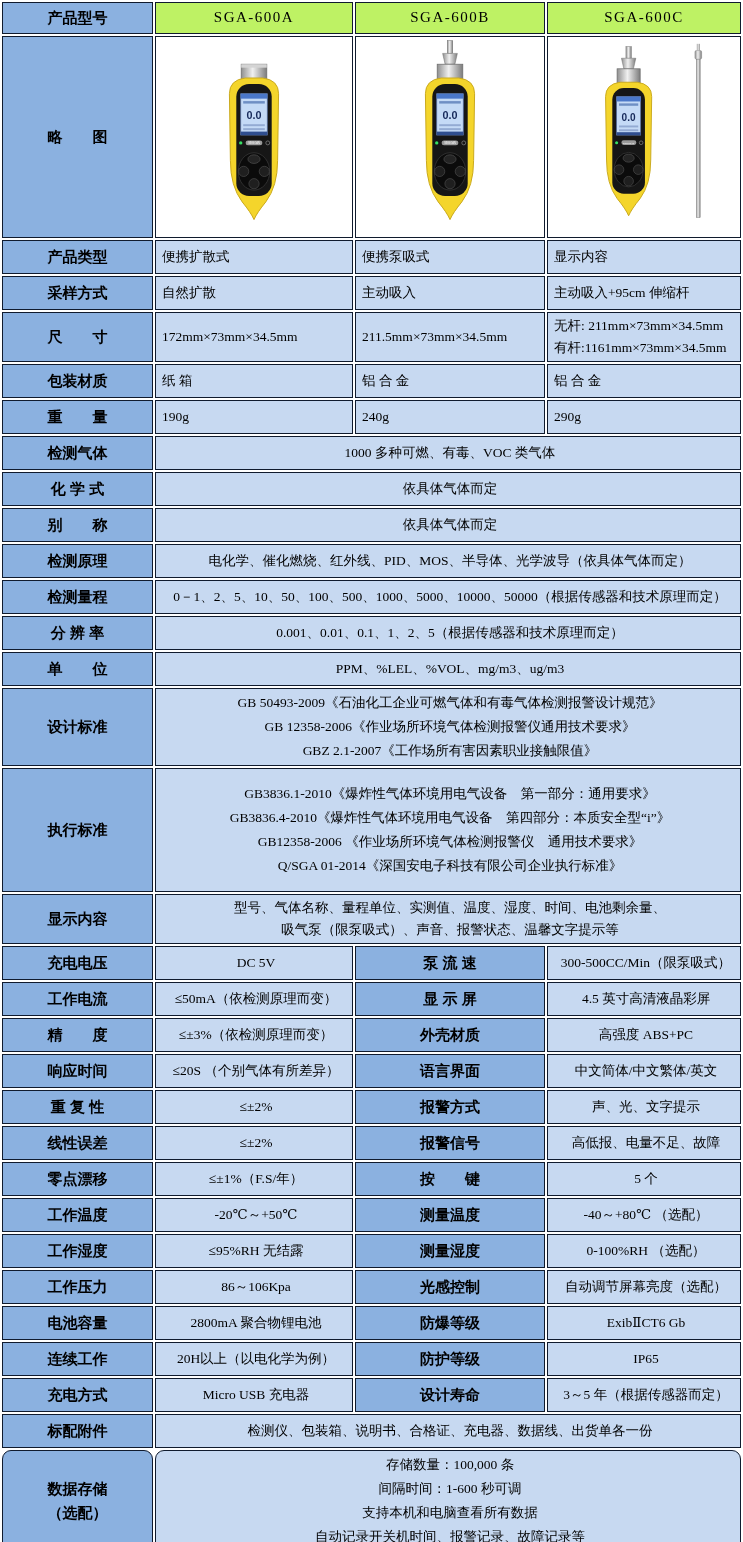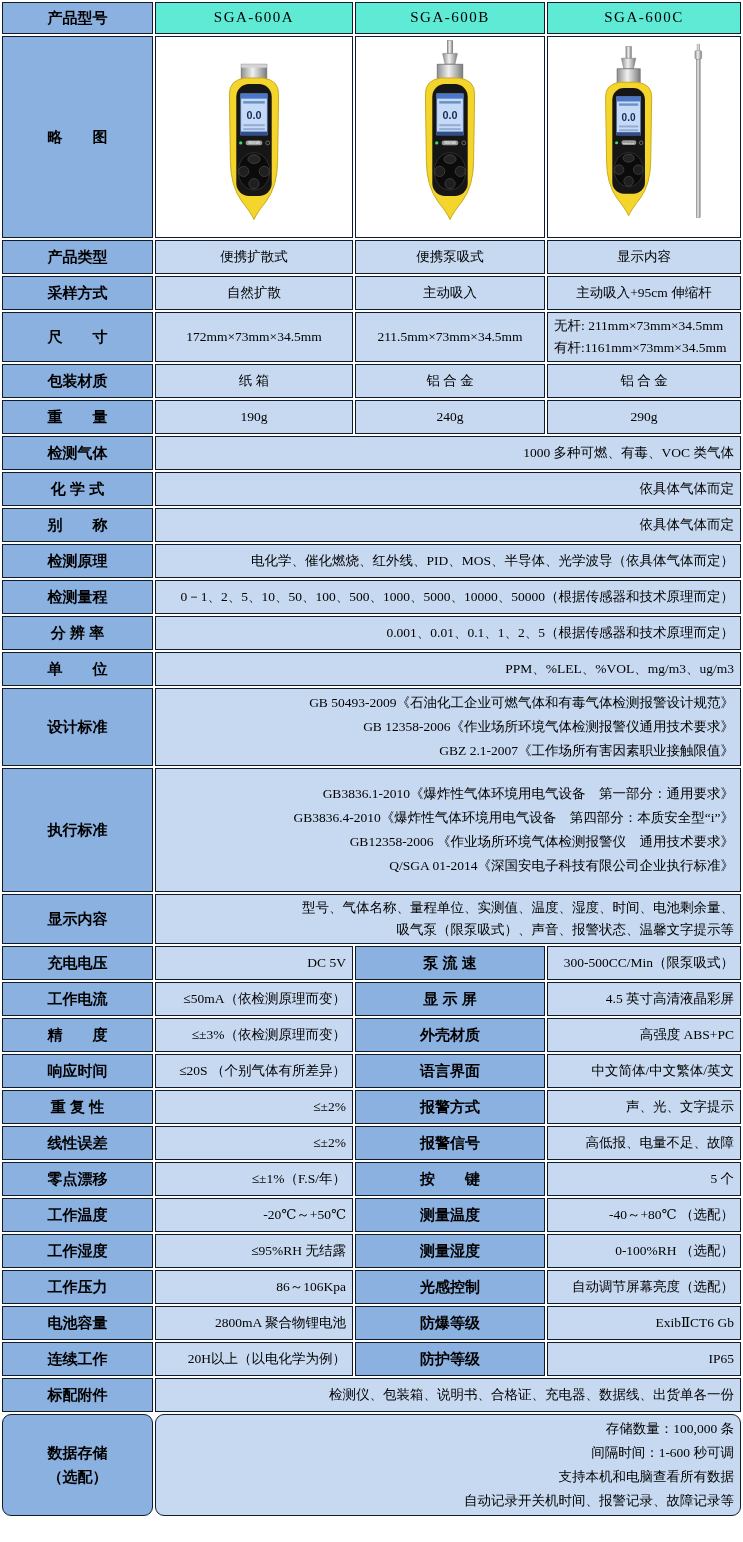--- a/index.html
+++ b/index.html
@@ -1,25 +1,25 @@
 <!DOCTYPE html>
 <html lang="zh"><head>
 <meta charset="utf-8">
 <style>
   html,body{margin:0;padding:0;background:#ffffff;}
   body{width:743px;font-family:"Liberation Sans","DejaVu Sans",sans-serif;color:#000;}
   table.spec{width:743px;border-collapse:separate;border-spacing:2px;table-layout:fixed;background:#ffffff;}
   td{border:1px solid #101B2E;box-sizing:border-box;vertical-align:middle;padding:2px 6px;
      font-size:13.5px;line-height:1.45;overflow:hidden;}
   td.lab{background:#8BB1E0;font-weight:bold;text-align:center;font-size:15px;padding:2px 2px;}
-  td.model{background:#5eead4;text-align:center;font-family:"Liberation Serif","DejaVu Serif",serif;
+  td.model{background:#bef264;text-align:center;font-family:"Liberation Serif","DejaVu Serif",serif;
      font-size:15px;letter-spacing:1.5px;}
   td.val{background:#C7D9F1;font-family:"Liberation Serif","DejaVu Serif",serif;}
-  td.ctr{text-align:center;}
-  td.lft{text-align:right;padding-left:10px;}
+  td.ctr{}
+  td.lft{text-align:center;padding-left:10px;}
   td.photo{background:#ffffff;text-align:center;padding:2px 0;}
   tr.r-head td{height:32px;}
   tr.r-photo td{height:183px;}
   tr.r-n td{height:34px;}
   tr.r-size td{height:50px;}
   tr.r-design td{height:78px;}
   tr.r-exec td{height:124px;}
   tr.r-disp td{height:50px;}
   tr.r-store td{height:102px;border-radius:9px;}
   .mline{line-height:24px;}
@@ -303,20 +303,26 @@
     <td class="val lft">2800mA 聚合物锂电池</td>
     <td class="lab">防爆等级</td>
     <td class="val lft">ExibⅡCT6 Gb</td>
   </tr>
   <tr class="r-n">
     <td class="lab">连续工作</td>
     <td class="val lft">20H以上（以电化学为例）</td>
     <td class="lab">防护等级</td>
     <td class="val lft">IP65</td>
   </tr>
+  <tr class="r-n">
+    <td class="lab">充电方式</td>
+    <td class="val lft">Micro USB 充电器</td>
+    <td class="lab">设计寿命</td>
+    <td class="val lft">3～5 年（根据传感器而定）</td>
+  </tr>
 
   <tr class="r-n">
     <td class="lab">标配附件</td>
     <td class="val lft" colspan="3">检测仪、包装箱、说明书、合格证、充电器、数据线、出货单各一份</td>
   </tr>
 
   <tr class="r-store">
     <td class="lab">
       <div class="pv mline">数据存储</div>
       <div class="pv mline">（选配）</div>

